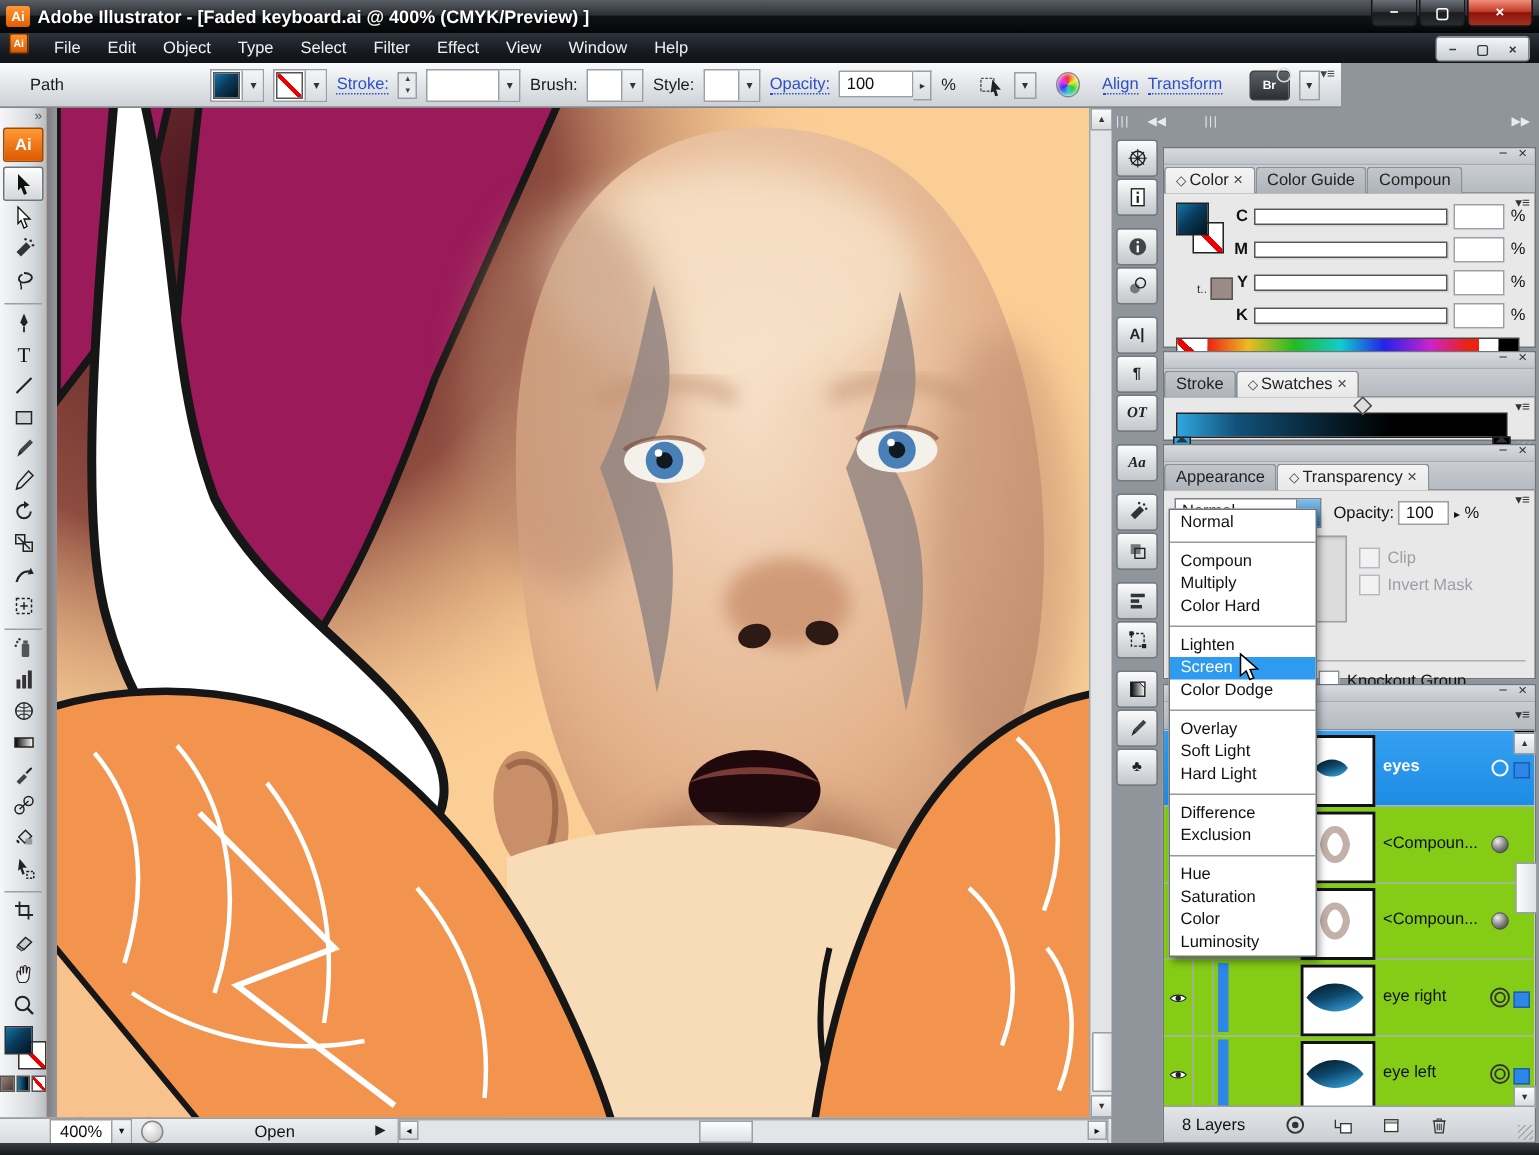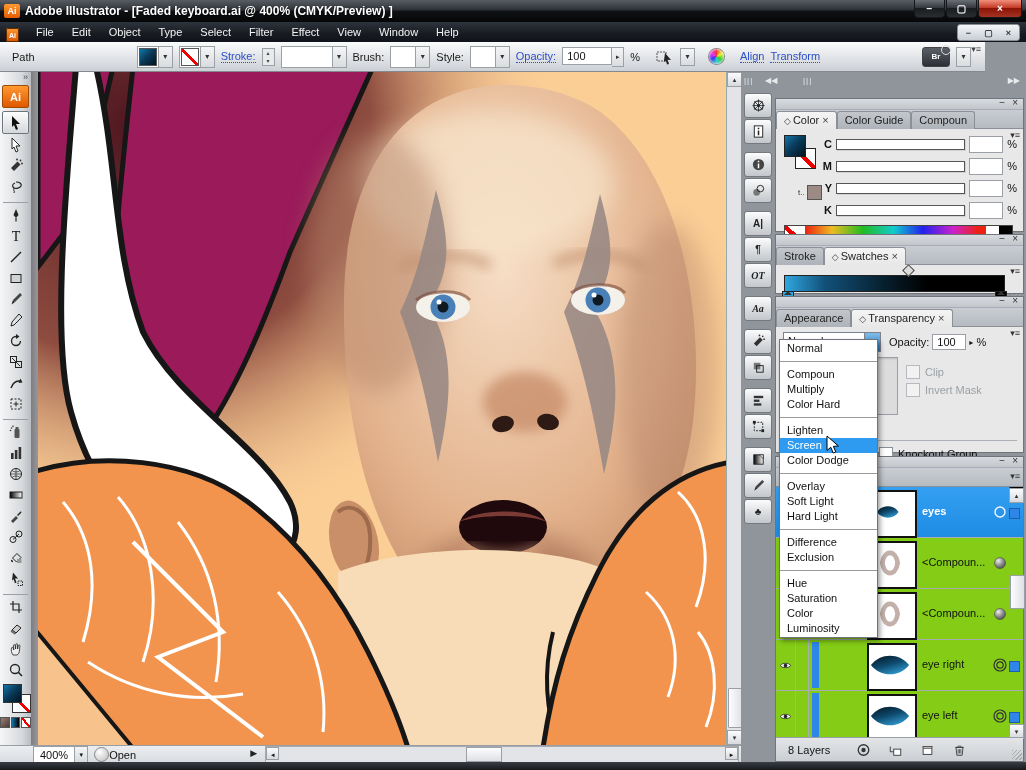--- a/index.html
+++ b/index.html
@@ -18,34 +18,34 @@
   #title-text{font-size:12px;font-weight:bold;text-shadow:0 1px 2px #000;white-space:nowrap}
   #caption-btns{position:absolute;right:4px;top:0;display:flex}
   .cap{width:29px;height:17px;margin-left:1px;border-radius:0 0 4px 4px;
     border:1px solid #15171a;border-top:none;display:flex;align-items:center;justify-content:center;
     color:#fff;font-size:10px;font-weight:bold;
     background:linear-gradient(#6A6F76,#35393E 45%,#1A1C1F 50%,#2A2D31)}
   .cap.close{background:linear-gradient(#F08F7C,#C33B28 45%,#8C1407 50%,#A33322);width:42px}
 
   
   #menubar{position:absolute;left:0;top:22px;width:1026px;height:20px;
-    background:linear-gradient(#2E343D,#171B21 60%,#10131A);display:flex;align-items:flex-end;color:#F2F2F2}
+    background:linear-gradient(#2E343D,#171B21 60%,#10131A);display:flex;align-items:flex-start;color:#F2F2F2}
   #doc-icon{width:13px;height:14px;margin:0 8px 0 6px;border-radius:2px;
     background:linear-gradient(#FF9A33,#D85400);box-shadow:0 0 0 1px #5a2c00 inset;
     display:flex;align-items:center;justify-content:center;font-size:7px;font-weight:bold;color:#fff}
   .menu-item{padding:0 9px;height:20px;line-height:20px;cursor:default}
   #docbtns{position:absolute;right:6px;top:2px;display:flex;gap:1px;
     background:linear-gradient(#F4F6F8,#C9CED4);border:1px solid #8b9096;border-radius:3px;padding:1px}
   .docbtn{width:19px;height:13px;display:flex;align-items:center;justify-content:center;
     color:#2E3744;font-size:9px;font-weight:bold;border-radius:2px}
 
   
-  #controlbar{position:absolute;left:0;top:42px;width:985px;height:30px;
+  #controlbar{position:absolute;left:0;top:42px;width:894px;height:30px;
     background:linear-gradient(#FAFBFC,#DADDE1 70%,#CDD1D6);border-bottom:1px solid #84898F;
-    display:flex;align-items:center;gap:6px;padding-left:12px;box-sizing:border-box}
+    display:flex;align-items:center;gap:6px;padding-left:20px;box-sizing:border-box}
   .cb-label{color:#1a1a1a}
   .cb-link{color:#2B50C8;border-bottom:1px dotted #2B50C8;cursor:pointer}
   .swcombo{display:flex;align-items:center;border:1px solid #9aa0a6;background:#fff;height:20px}
   .sw{width:16px;height:16px;margin:1px;border:1px solid #555}
   .sw.fillg{background:linear-gradient(135deg,#1576A8,#0A3C5C 45%,#02121E)}
   .sw.none{background:linear-gradient(to top right,#fff 43%,#E00 43%,#E00 55%,#fff 55%)}
   .ddbtn{width:13px;height:20px;border-left:1px solid #9aa0a6;display:flex;align-items:center;
     justify-content:center;background:linear-gradient(#F4F5F6,#D9DCDF);font-size:8px;color:#333}
   .spinner{display:flex;flex-direction:column;border:1px solid #9aa0a6;background:#E8EAEC}
   .spinner span{width:11px;height:8px;font-size:6px;line-height:8px;text-align:center;color:#444}
@@ -97,21 +97,21 @@
 
   
   #statusbar{position:absolute;left:0;top:745px;width:741px;height:17px;
     background:linear-gradient(#ECEEF1,#D8DBDF);border-top:1px solid #999EA4;display:flex;align-items:center}
   #zoombox{display:flex;align-items:center;margin-left:33px;height:15px;border:1px solid #9aa0a6;background:#fff}
   #zoombox .z{padding:12px 6px}
   #zoombox .za{width:12px;text-align:center;font-size:7px;background:linear-gradient(#F4F5F6,#D9DCDF);
     border-left:1px solid #9aa0a6;height:15px;line-height:15px}
   #statusicon{width:13px;height:13px;border-radius:50%;margin-left:6px;border:1px solid #888;
     background:radial-gradient(circle at 35% 30%,#fff,#bbb)}
-  #openbox{width:148px;text-align:left;position:relative}
+  #openbox{width:148px;text-align:center;position:relative}
   #openbox .arr{position:absolute;right:0;top:-1px;font-size:9px;color:#222}
   #hscroll{position:relative;flex:1;height:15px;margin:0 2px 0 8px;background:#E2E4E8;border:1px solid #A6ABB0}
   #hthumb{position:absolute;left:200px;top:0;width:34px;height:13px;
     background:linear-gradient(#FDFDFE,#DDE0E4);border:1px solid #9aa0a6}
   .h-arr{position:absolute;top:0;width:13px;height:13px;font-size:7px;text-align:center;line-height:13px;
     background:linear-gradient(#FCFCFD,#D7DADE);border:1px solid #9aa0a6;box-sizing:border-box}
   #bottomframe{position:absolute;left:0;top:762px;width:1026px;height:8px;
     background:linear-gradient(#3A3E44,#16181B)}
 
   

